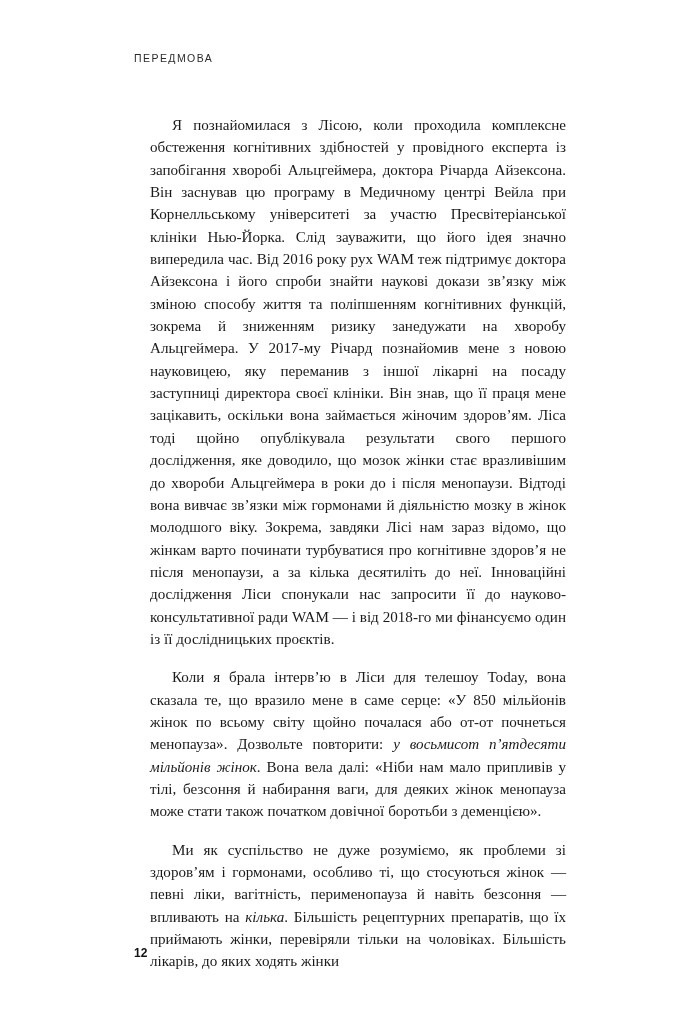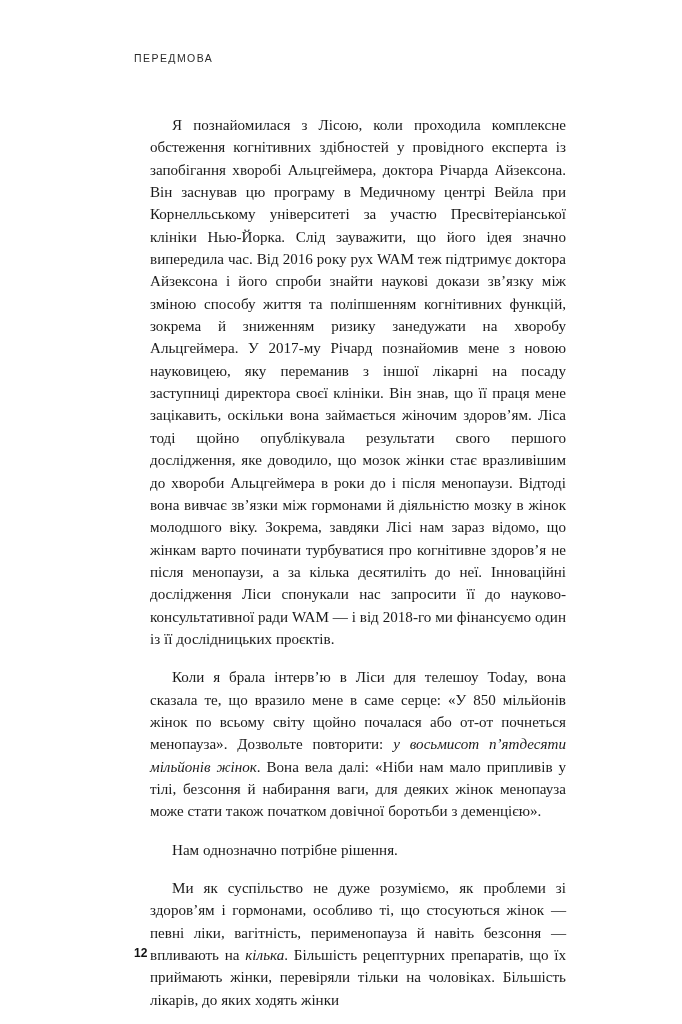--- a/index.html
+++ b/index.html
@@ -67,19 +67,18 @@
 </head>
 <body style="background: rgb(255, 255, 255); color: rgb(26, 26, 26);">
 
 <div class="page">
 
   <div class="running-head">Передмова</div>
 
   <div class="text-block" id="text-block">
       <p class="para"><span>Я познайомилася з Лісою, коли проходила комплексне обстеження когнітивних здібностей у провідного експерта із запобігання хворобі Альцгеймера, доктора Річарда Айзексона. Він заснував цю програму в Медичному центрі Вейла при Корнелльському університеті за участю Пресвітеріанської клініки Нью-Йорка. Слід зауважити, що його ідея значно випередила час. Від 2016 року рух WAM теж підтримує доктора Айзексона і його спроби знайти наукові докази зв’язку між зміною способу життя та поліпшенням когнітивних функцій, зокрема й зниженням ризику занедужати на хворобу Альцгеймера. У 2017-му Річард познайомив мене з новою науковицею, яку переманив з іншої лікарні на посаду заступниці директора своєї клініки. Він знав, що її праця мене зацікавить, оскільки вона займається жіночим здоров’ям. Ліса тоді щойно опублікувала результати свого першого дослідження, яке доводило, що мозок жінки стає вразливішим до хвороби Альцгеймера в роки до і після менопаузи. Відтоді вона вивчає зв’язки між гормонами й діяльністю мозку в жінок молодшого віку. Зокрема, завдяки Лісі нам зараз відомо, що жінкам варто починати турбуватися про когнітивне здоров’я не після менопаузи, а за кілька десятиліть до неї. Інноваційні дослідження Ліси спонукали нас запросити її до науково-консультативної ради WAM — і від 2018-го ми фінансуємо один із її дослідницьких проєктів.</span></p>
       <p class="para"><span>Коли я брала інтерв’ю в Ліси для телешоу Today, вона сказала те, що вразило мене в саме серце: «У 850 мільйонів жінок по всьому світу щойно почалася або от-от почнеться менопауза». Дозвольте повторити: </span><em>у восьмисот п’ятдесяти мільйонів жінок</em><span>. Вона вела далі: «Ніби нам мало припливів у тілі, безсоння й набирання ваги, для деяких жінок менопауза може стати також початком довічної боротьби з деменцією».</span></p>
-      <p class="para"><span>Нам однозначно потрібне рішення.</span></p>
       <p class="para"><span>Ми як суспільство не дуже розуміємо, як проблеми зі здоров’ям і гормонами, особливо ті, що стосуються жінок — певні ліки, вагітність, перименопауза й навіть безсоння — впливають на </span><em>кілька</em><span>. Більшість рецептурних препаратів, що їх приймають жінки, перевіряли тільки на чоловіках. Більшість лікарів, до яких ходять жінки</span></p>
     </div>
 
   <div class="folio">12</div>
 
 </div>
 
 </body></html>

